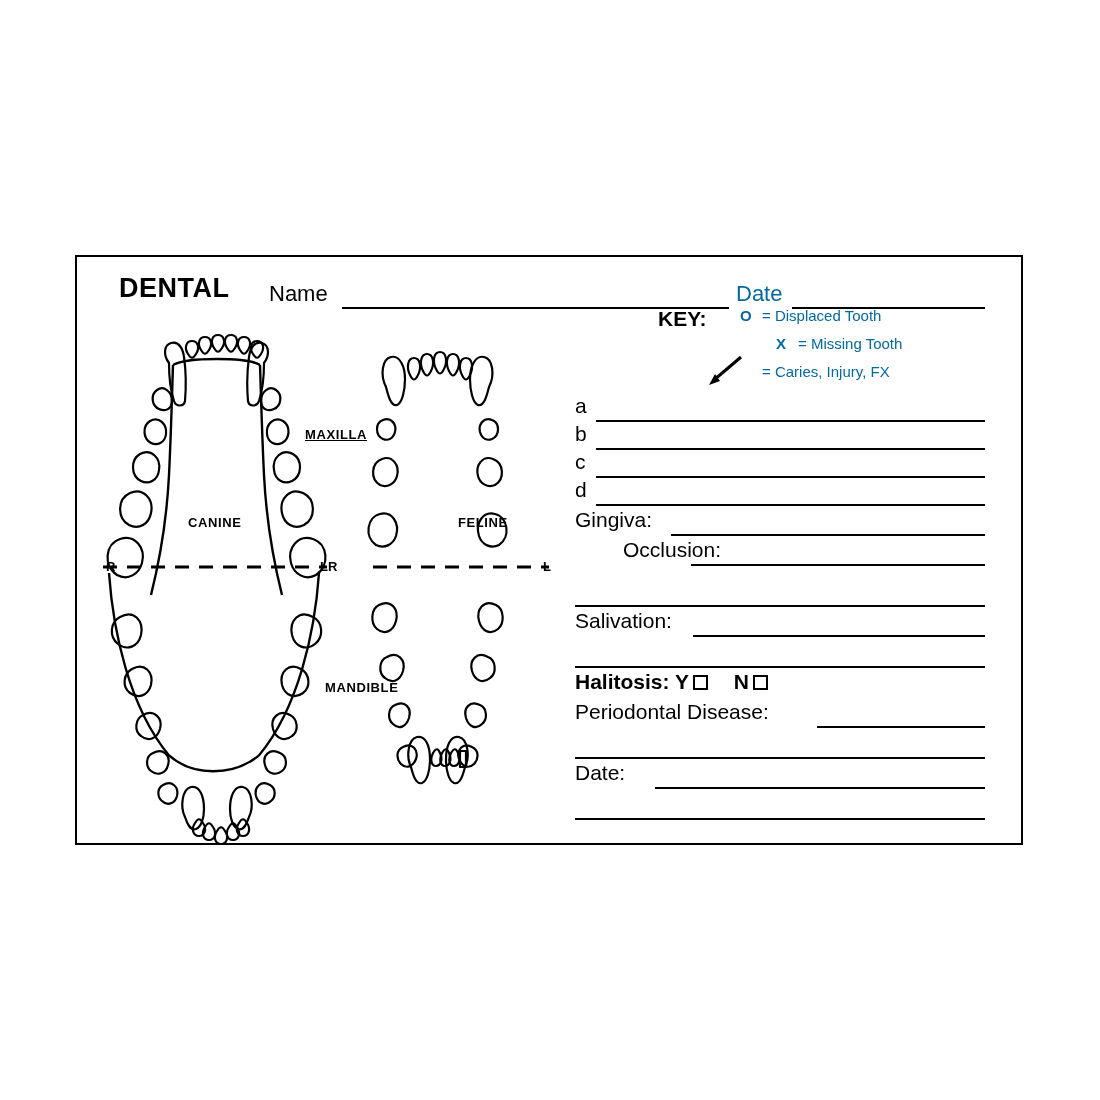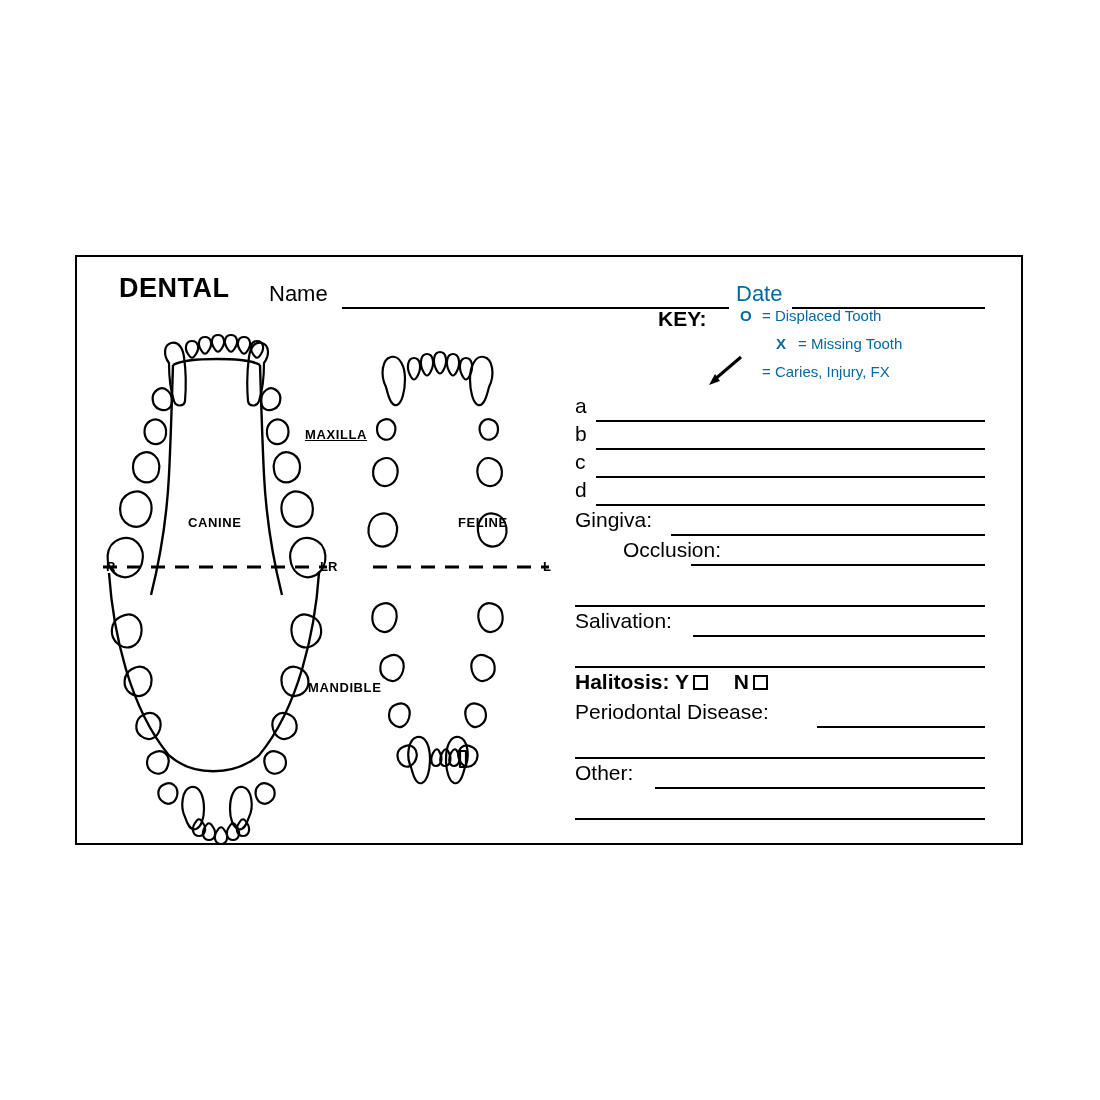--- a/index.html
+++ b/index.html
@@ -249,21 +249,21 @@
         <path d="M383,494 h6 v16 h-6z"></path>
       </g>
 
       <line x1="26" y1="310" x2="250" y2="310" stroke="#000" stroke-width="3" stroke-dasharray="14 10"></line>
       <line x1="296" y1="310" x2="472" y2="310" stroke="#000" stroke-width="3" stroke-dasharray="14 10"></line>
     </svg>
 
     <div class="chart-label" style="left:228px; top:170px;text-decoration:underline;">MAXILLA</div>
     <div class="chart-label" style="left:111px; top:258px;">CANINE</div>
     <div class="chart-label" style="left:346px; top:258px;margin-left:35px;">FELINE</div>
-    <div class="chart-label" style="left:199px; top:423px;padding-left:32px;">MANDIBLE</div>
+    <div class="chart-label" style="left:216px; top:423px;padding-left:32px;">MANDIBLE</div>
 
     <div class="side-letter" style="left:29px; top:302px;">R</div>
     <div class="side-letter" style="left:243px; top:302px;">L</div>
     <div class="side-letter" style="left:251px; top:302px;">R</div>
     <div class="side-letter" style="left:466px; top:302px;">L</div>
 
     <div class="form-item" style="left:498px; top:137px;">a</div>
     <div class="rule" style="left:519px; top:163px; width:389px;"></div>
 
     <div class="form-item" style="left:498px; top:165px;">b</div>
@@ -290,18 +290,18 @@
       <span>Halitosis:</span>
       <span>Y</span><span class="chk"></span>
       <span style="display:inline-block;width:14px;"></span>
       <span>N</span><span class="chk"></span>
     </div>
 
     <div class="form-item" style="left:498px; top:443px;">Periodontal Disease:</div>
     <div class="rule" style="left:740px; top:469px; width:168px;"></div>
     <div class="rule" style="left:498px; top:500px; width:410px;"></div>
 
-    <div class="form-item" style="left:498px; top:504px;">Other:</div>
+    <div class="form-item" style="left:498px; top:504px;">Date:</div>
     <div class="rule" style="left:578px; top:530px; width:330px;"></div>
     <div class="rule" style="left:498px; top:561px; width:410px;"></div>
 
   </div>
 </div>
 
 </body></html>

